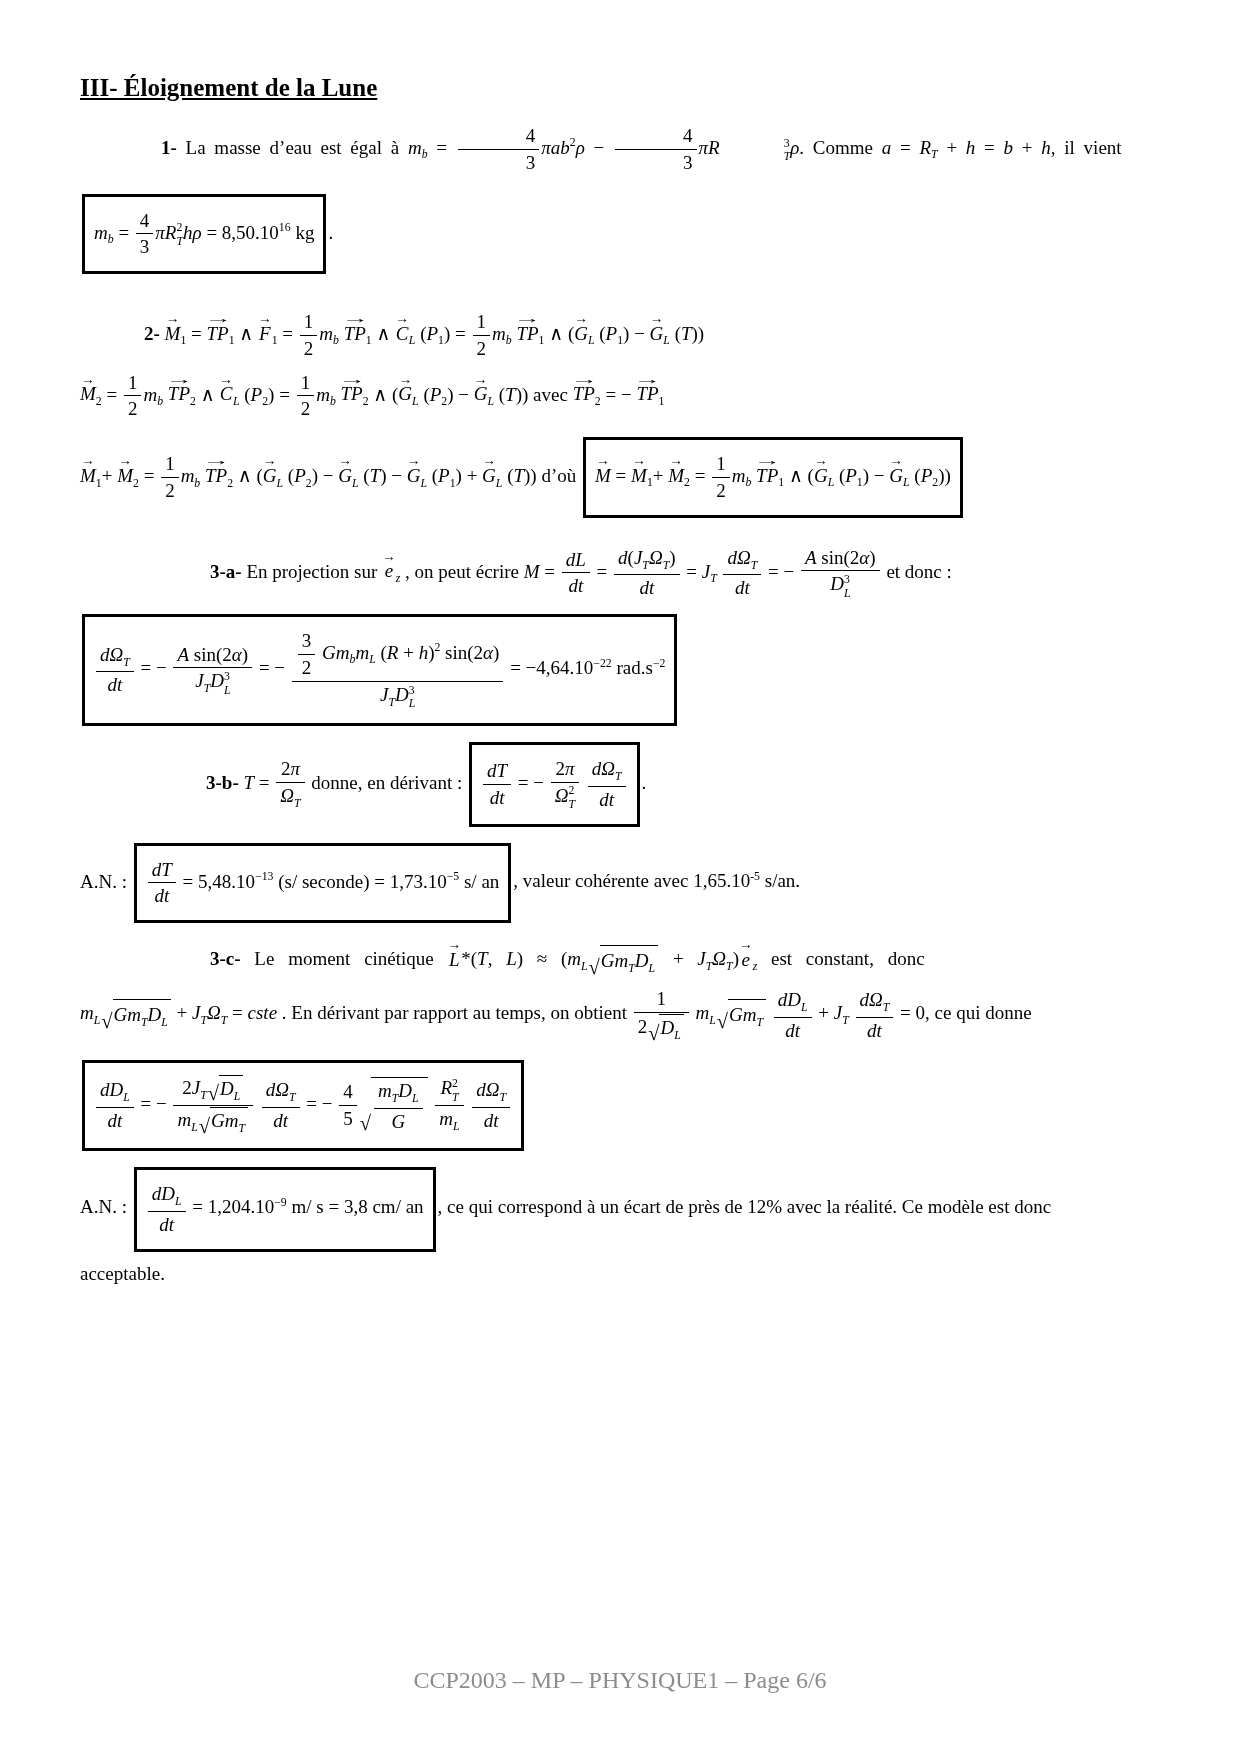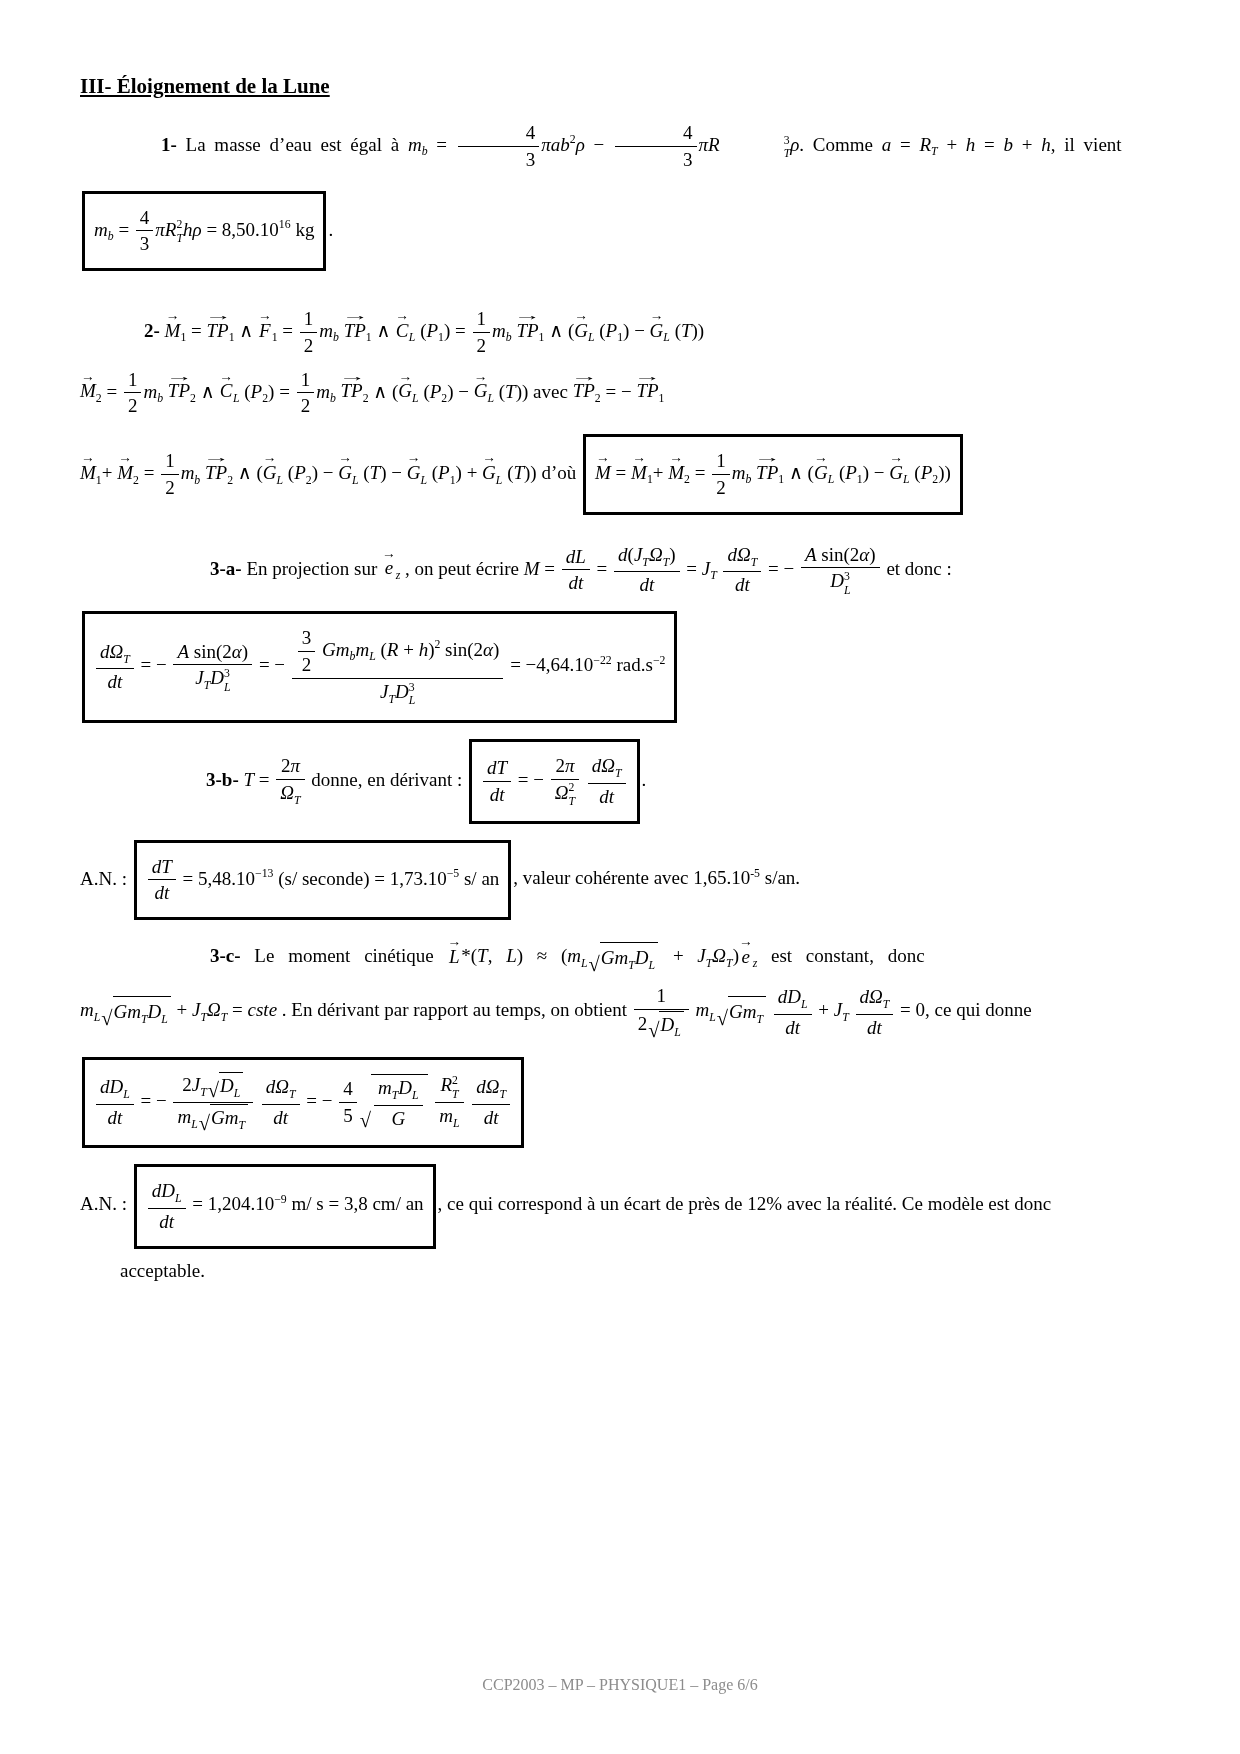--- a/index.html
+++ b/index.html
@@ -2,52 +2,52 @@
 <html><head>
 <meta charset="utf-8">
 <style>
   *{box-sizing:border-box;}
   html,body{margin:0;padding:0;background:#ffffff;}
   .page{
     position:relative;width:1240px;height:1754px;background:#fff;
     font-family:"Liberation Serif","DejaVu Serif",serif;
     font-size:19px;color:#000;padding:74px 78px 0 80px;overflow:hidden;
   }
-  .title{font-size:21px;font-weight:bold;text-decoration:underline;margin:0 0 22px 0;}
+  .title{font-size:25px;font-weight:bold;text-decoration:underline;margin:0 0 22px 0;}
   .para{margin:17px;}
   .row{margin:0;line-height:1.5;}
   .jst{text-align:justify;}
   .ti64{text-indent:64px;}
   .ind64{padding-left:64px;}
   .ind126{padding-left:126px;}
   .ind130{padding-left:130px;font-family:Liberation Serif, serif;}
   .ws4{word-spacing:4px;}
   .ws9{word-spacing:9px;}
-  .mt6{margin-top:6px;margin-left:40px;}.mt8{margin-top:8px;}.mt10{margin-top:10px;}
+  .mt6{margin-top:6px;}.mt8{margin-top:8px;}.mt10{margin-top:10px;}
   .mt12{margin-top:12px;}.mt14{margin-top:14px;}.mt16{margin-top:16px;}
   .mt26{margin-top:26px;}.mt34{margin-top:34px;}
   .fbox{display:inline-block;border:3px solid #000;padding:12px 9px;vertical-align:middle;line-height:1.45;margin:2px 2px;}
   
   .mi{font-style:italic;}
   .mbold{font-weight:bold;}
   .msub{font-size:0.62em;vertical-align:-0.4em;}
   .msup{font-size:0.62em;vertical-align:0.62em;}
   .mss{display:inline-block;font-size:0.62em;vertical-align:-0.55em;line-height:1.15;text-align:left;}
   .mss .u,.mss .d{display:block;}
   .mfrac{display:inline-block;vertical-align:middle;text-align:center;margin:0 2px;line-height:1.25;}
   .mfrac .num{display:block;border-bottom:1.4px solid #000;padding:0 4px 1px;}
   .mfrac .den{display:block;padding:1px 4px 0;}
   .mvec{display:inline-block;text-align:center;vertical-align:baseline;line-height:1.05;}
   .mvec .arr{display:block;font-size:0.72em;line-height:0.62;height:0.62em;}
   .mvec .arr.long{transform:scaleX(2.0);transform-origin:50% 50%;}
   .mvec .base{display:block;}
   .msqrt{display:inline-flex;align-items:stretch;vertical-align:middle;margin:0 1px;}
   .msqrt .rad{display:flex;align-items:flex-end;font-size:1.08em;line-height:0.95;}
   .msqrt .bod{display:block;border-top:1.4px solid #000;padding:1px 3px 0 1px;}
-  .footer{position:absolute;left:0;right:0;bottom:60px;text-align:center;color:#8c8c8c;font-size:16px;}
+  .footer{position:absolute;left:0;right:0;bottom:60px;text-align:center;color:#8c8c8c;font-size:24px;}
 </style>
 </head>
 <body>
 
 <div class="page">
 
   <h1 class="title">III- Éloignement de la Lune</h1>
 
   <p class="para jst ti64 ws4"><span class="mbold">1- </span><span class="mr">La masse d’eau est égal à </span><span class="mi">m</span><span class="msub"><span class="mi">b</span></span><span class="mr"> = </span><span class="mfrac"><span class="num"><span class="mr">4</span></span><span class="den"><span class="mr">3</span></span></span><span class="mi">πab</span><span class="msup"><span class="mr">2</span></span><span class="mi">ρ</span><span class="mr"> − </span><span class="mfrac"><span class="num"><span class="mr">4</span></span><span class="den"><span class="mr">3</span></span></span><span class="mi">πR</span><span class="mss"><span class="u"><span class="mr">3</span></span><span class="d"><span class="mi">T</span></span></span><span class="mi">ρ</span><span class="mr">. Comme </span><span class="mi">a</span><span class="mr"> = </span><span class="mi">R</span><span class="msub"><span class="mi">T</span></span><span class="mr"> + </span><span class="mi">h</span><span class="mr"> = </span><span class="mi">b</span><span class="mr"> + </span><span class="mi">h</span><span class="mr">, il vient</span></p>
 

